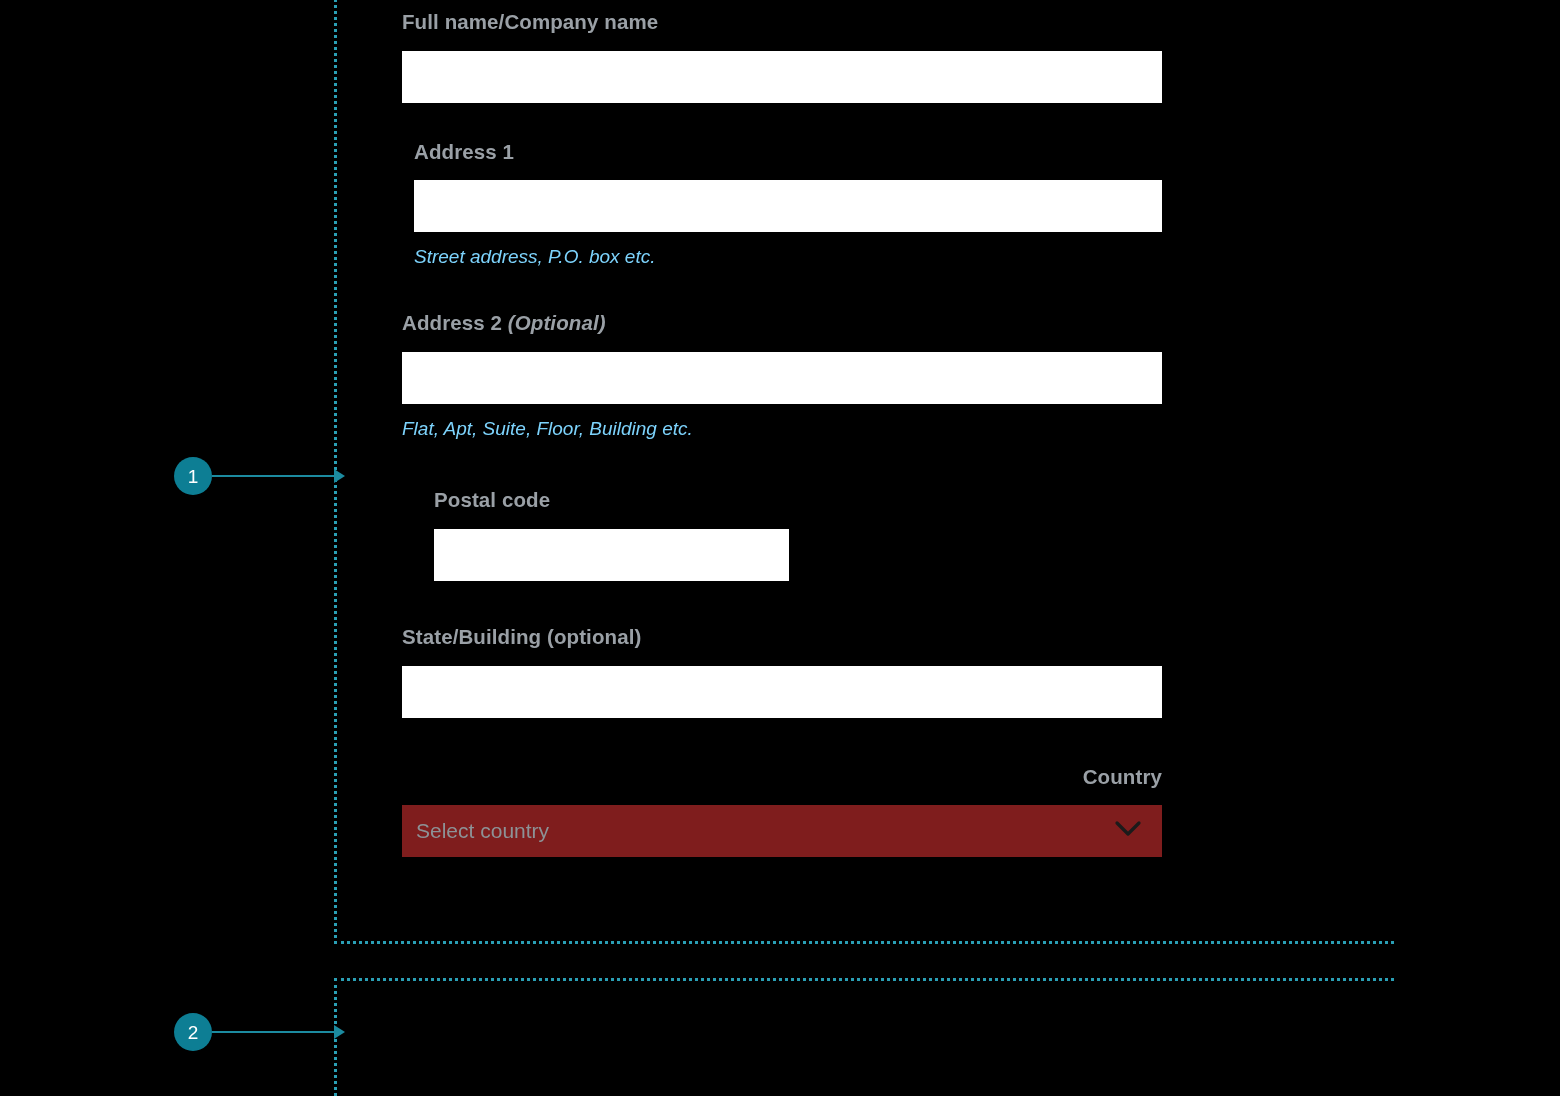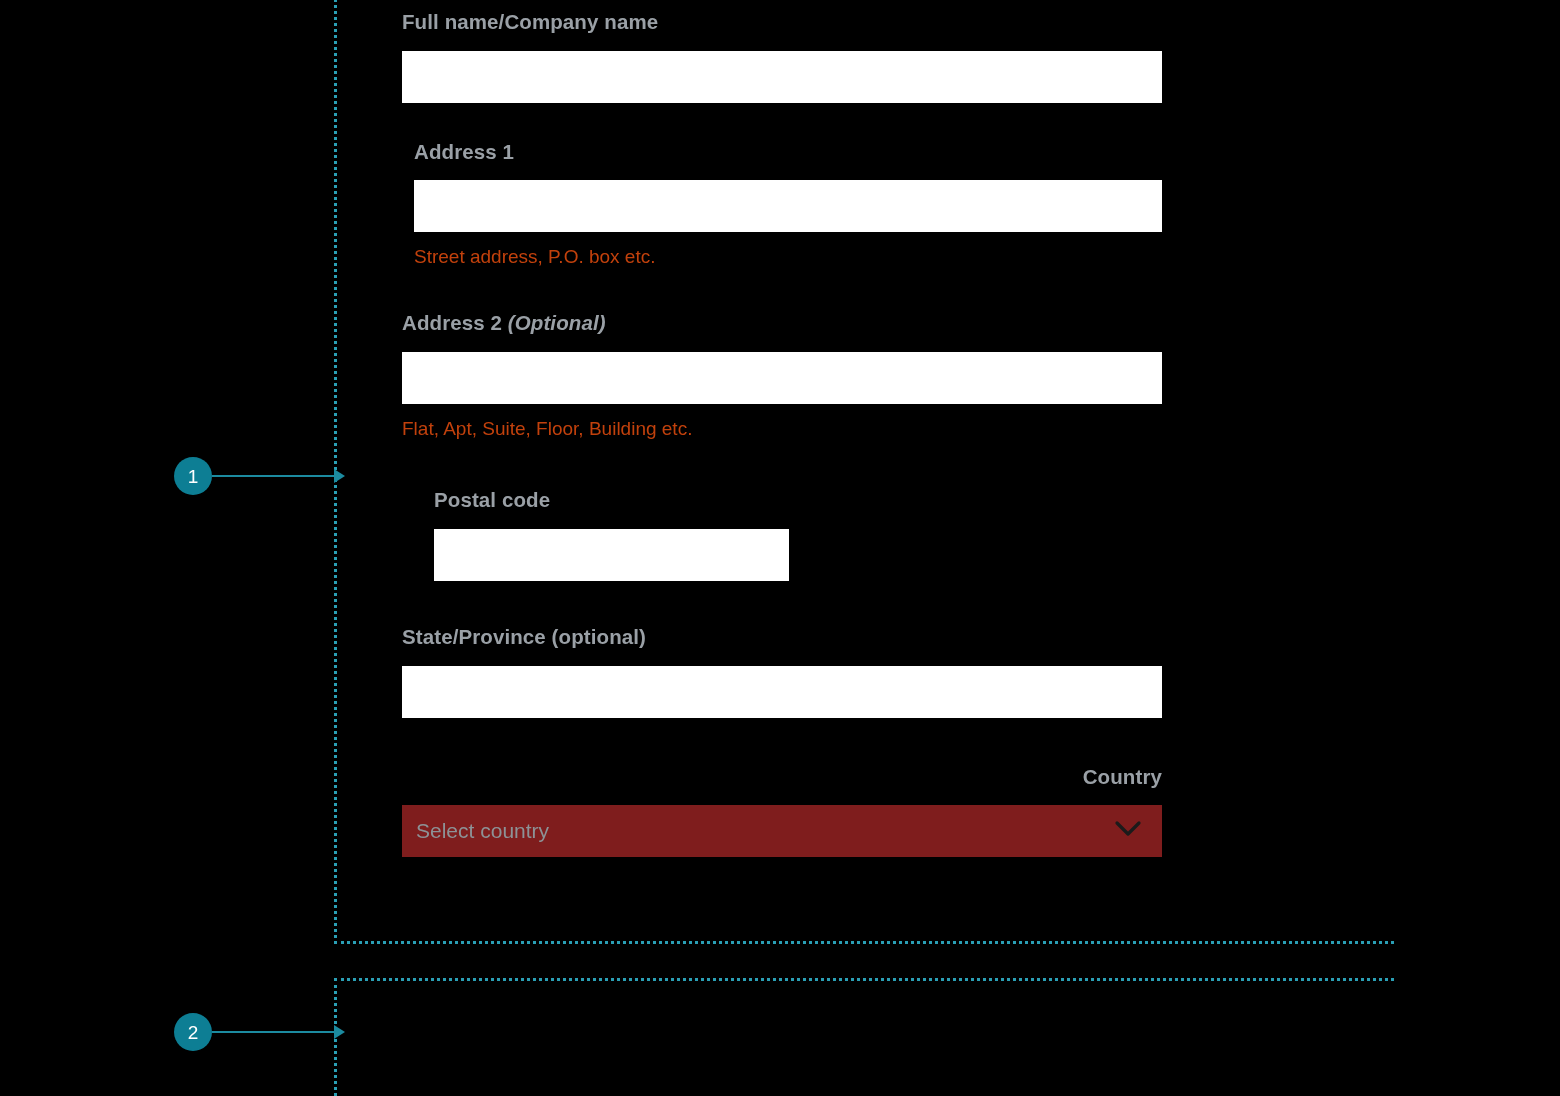--- a/index.html
+++ b/index.html
@@ -88,21 +88,22 @@
     box-sizing: border-box;
     display: block;
     padding: 0 14px;
     font-size: 20px;
     font-family: "Liberation Sans", sans-serif;
     color: #333;
     outline: none;
   }
   .hint {
     font-size: 19px;
-    color: #c2410c;
+    font-style: italic;
+    color: #7dd3fc;
     line-height: 1.2;
   }
 
   .row {
     display: flex;
     width: 100%;
     padding-left: 32px;
   }
   .col-left { width: 355px; }
   .col-gap  { width: 48px; flex: 0 0 48px; }
@@ -173,21 +174,21 @@
 
   <div class="row" style="margin-top:48px;">
     <div class="col-left">
       <div class="field-label">Postal code</div>
       <input class="input-box" type="text" style="margin-top: 16px;" placeholder="">
     </div>
     <div class="col-gap"></div>
   </div>
 
   <div class="field" style="margin-top:44px;">
-    <div class="field-label">State/Province (optional)</div>
+    <div class="field-label">State/Building (optional)</div>
     <input class="input-box" type="text" style="margin-top: 16px;" placeholder="">
   </div>
 
   <div class="field" style="margin-top:47px;text-align:right;">
     <div class="field-label">Country</div>
     <div class="select-wrap" style="margin-top:16px;">
       <div class="select-box">Select country</div>
       <span class="chevron">
         <svg width="28" height="18" viewBox="0 0 28 18">
           <path d="M3 3 L14 14 L25 3" fill="none" stroke="#1b1b1b" stroke-width="3.2" stroke-linecap="round" stroke-linejoin="round"></path>

